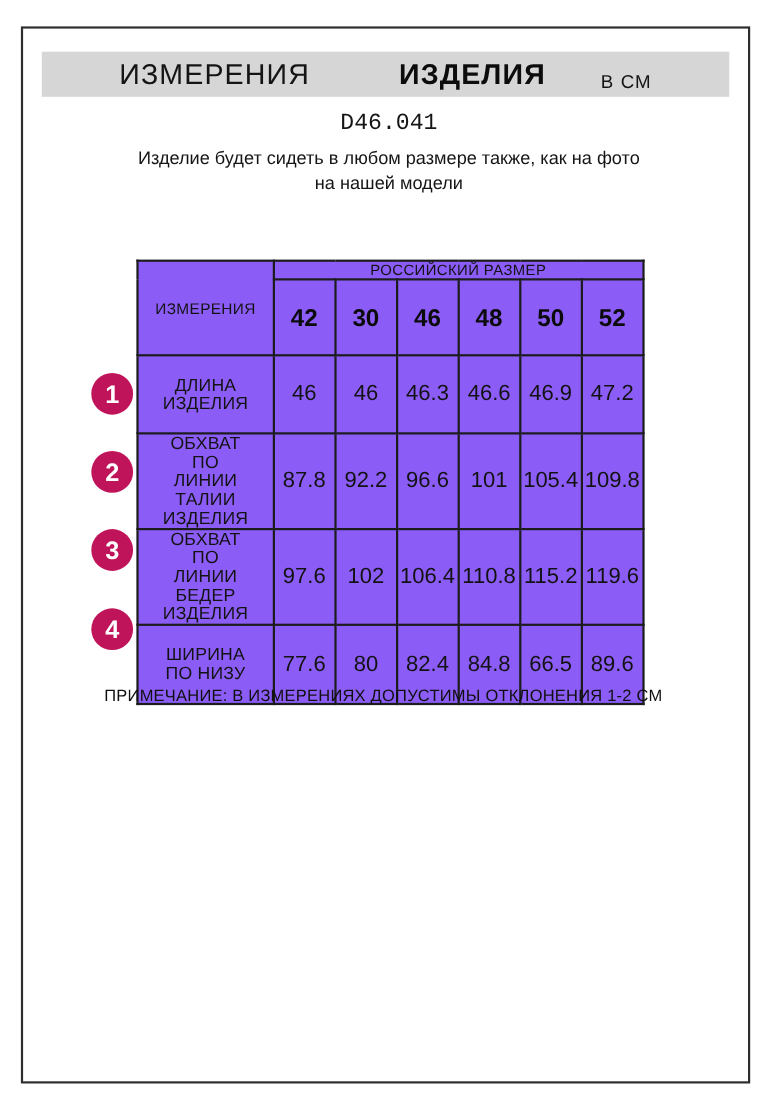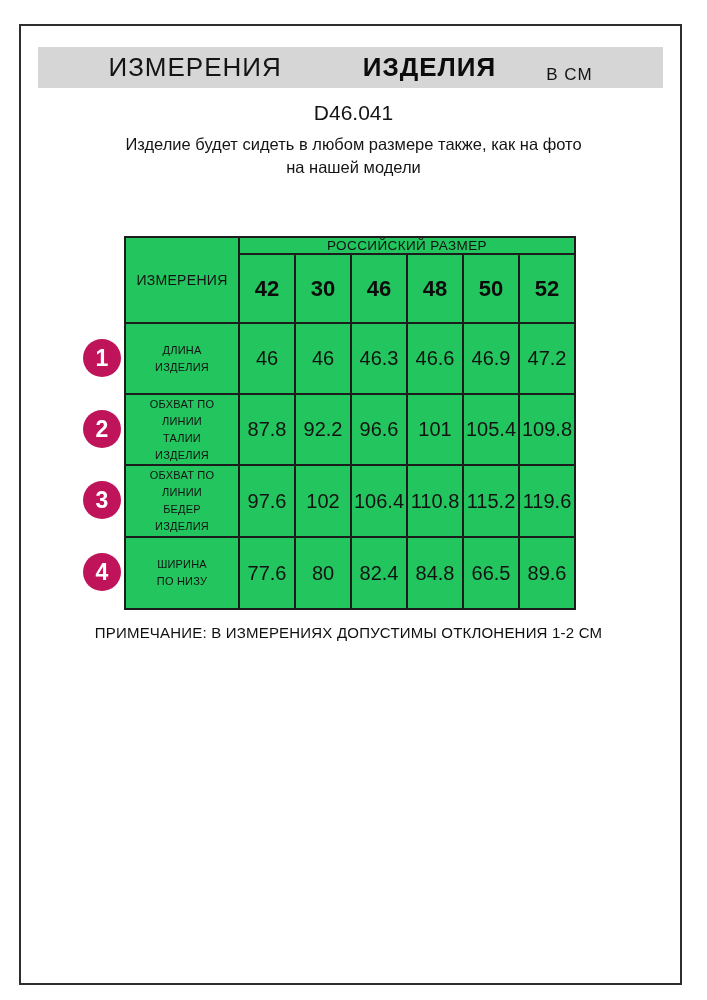--- a/index.html
+++ b/index.html
@@ -63,20 +63,21 @@
     margin-top: 12px;
   }
   .product-code {
     position: absolute;
     left: 0;
     top: 101px;
     width: 707px;
     text-align: center;
     font-size: 21px;
     color: #151515;
+    font-family: Liberation Mono, monospace;
   }
   .subtitle {
     position: absolute;
     left: 0;
     top: 133px;
     width: 707px;
     text-align: center;
     font-size: 16.5px;
     line-height: 23px;
     color: #151515;
@@ -87,21 +88,21 @@
     top: 236px;
     border-collapse: collapse;
     table-layout: fixed;
   }
   table.size-table td {
     border: 2px solid #1c1c1c;
     text-align: center;
     vertical-align: middle;
     padding: 0;
     box-sizing: border-box;
-    background: #22c55e;
+    background: #8b5cf6;
   }
   td.corner-cell {
     width: 114px;
     font-size: 14px;
     letter-spacing: 0.3px;
     color: #131313;
   }
   td.group-cell {
     height: 17px;
     font-size: 13.5px;
@@ -109,21 +110,21 @@
     color: #131313;
   }
   tr.sizes-row td {
     height: 69px;
     font-size: 22px;
     font-weight: 700;
     color: #0b0b0b;
     width: 56px;
   }
   tr.data-row td.label-cell {
-    font-size: 11px;
+    font-size: 16px;
     line-height: 17px;
     letter-spacing: 0.2px;
     color: #131313;
     padding: 0 22px;
   }
   tr.data-row td {
     height: 71px;
     font-size: 20px;
     color: #121212;
   }

